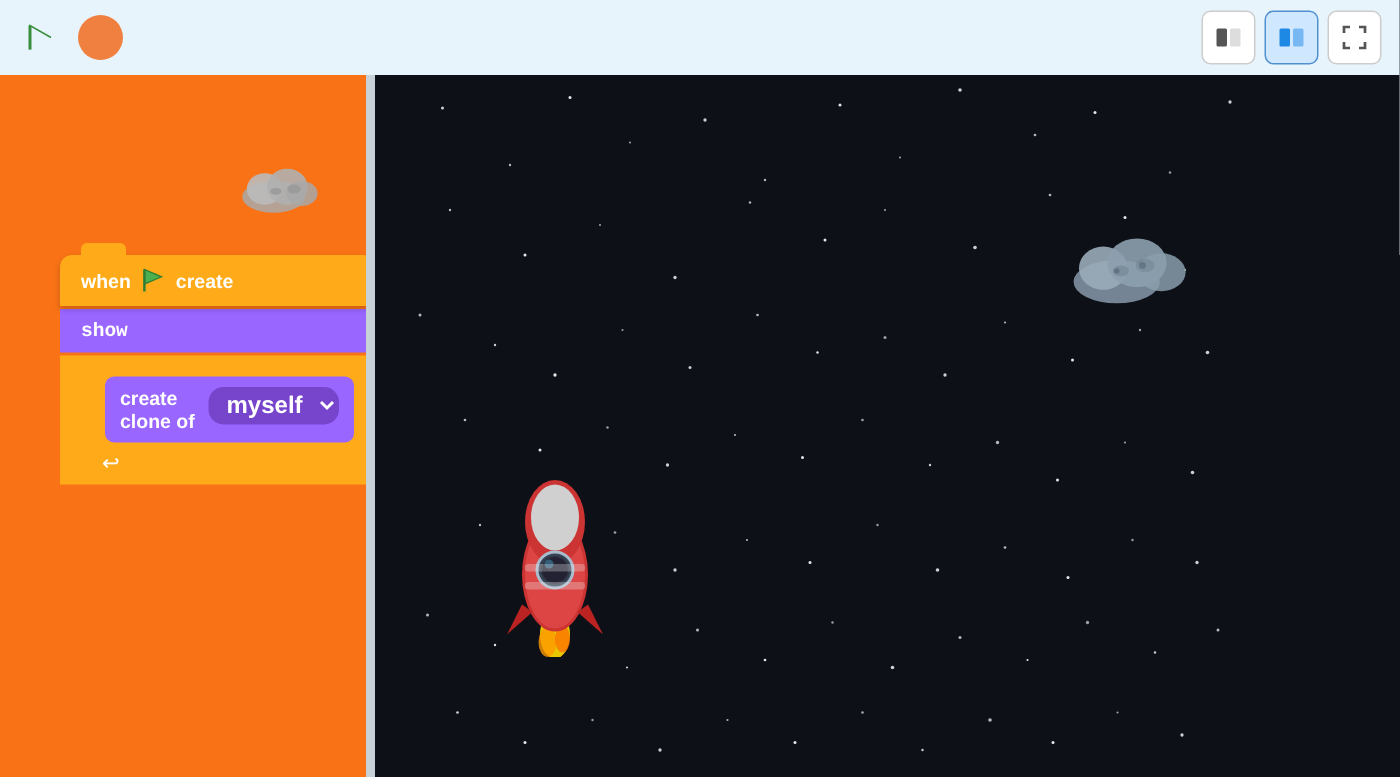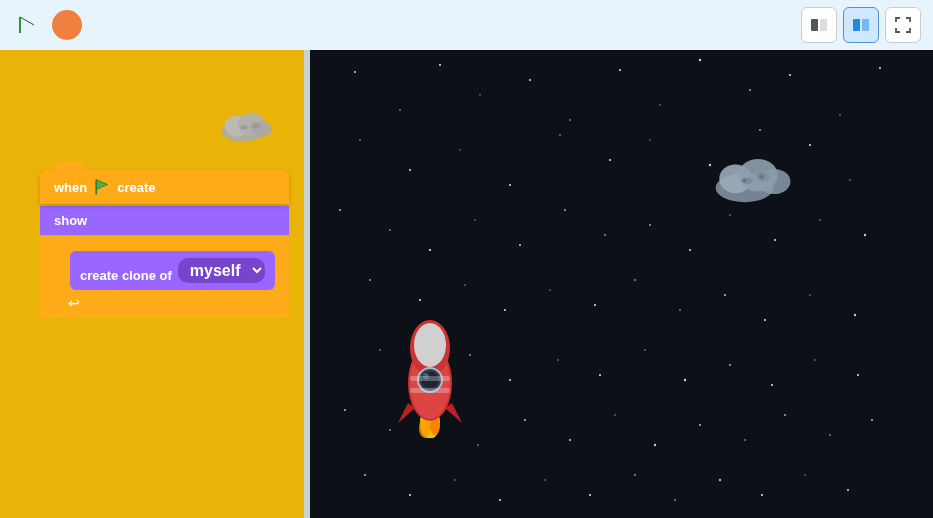--- a/index.html
+++ b/index.html
@@ -66,22 +66,22 @@
 
     
     .main {
       display: flex;
       flex: 1;
       overflow: hidden;
     }
 
     
     .code-panel {
-      width: 310px;
-      background: #eab308;
+      width: 250px;
+      background: #f97316;
       position: relative;
       flex-shrink: 0;
       overflow: hidden;
     }
 
     
     .sprite-icon {
       position: absolute;
       top: 55px;
       right: 30px;
@@ -126,20 +126,21 @@
 
     
     .block-show {
       background: #9966ff;
       padding: 7px 14px;
       color: white;
       font-size: 13px;
       font-weight: bold;
       min-width: 160px;
       margin-top: 2px;
+      font-family: Liberation Mono, monospace;
     }
 
     
     .block-repeat-outer {
       background: #ffab19;
       margin-top: 2px;
       padding: 6px 14px 6px 14px;
       border-radius: 0;
       min-width: 200px;
     }
@@ -161,21 +162,21 @@
       padding: 2px 4px;
     }
 
     
     .block-clone {
       background: #9966ff;
       margin: 4px 0 4px 16px;
       padding: 7px 10px;
       border-radius: 6px;
       display: flex;
-      align-items: flex-end;
+      align-items: flex-start;
       gap: 6px;
       color: white;
       font-size: 13px;
       font-weight: bold;
     }
     .block-clone-dropdown {
       background: #7744cc;
       border: none;
       border-radius: 10px;
       color: white;

